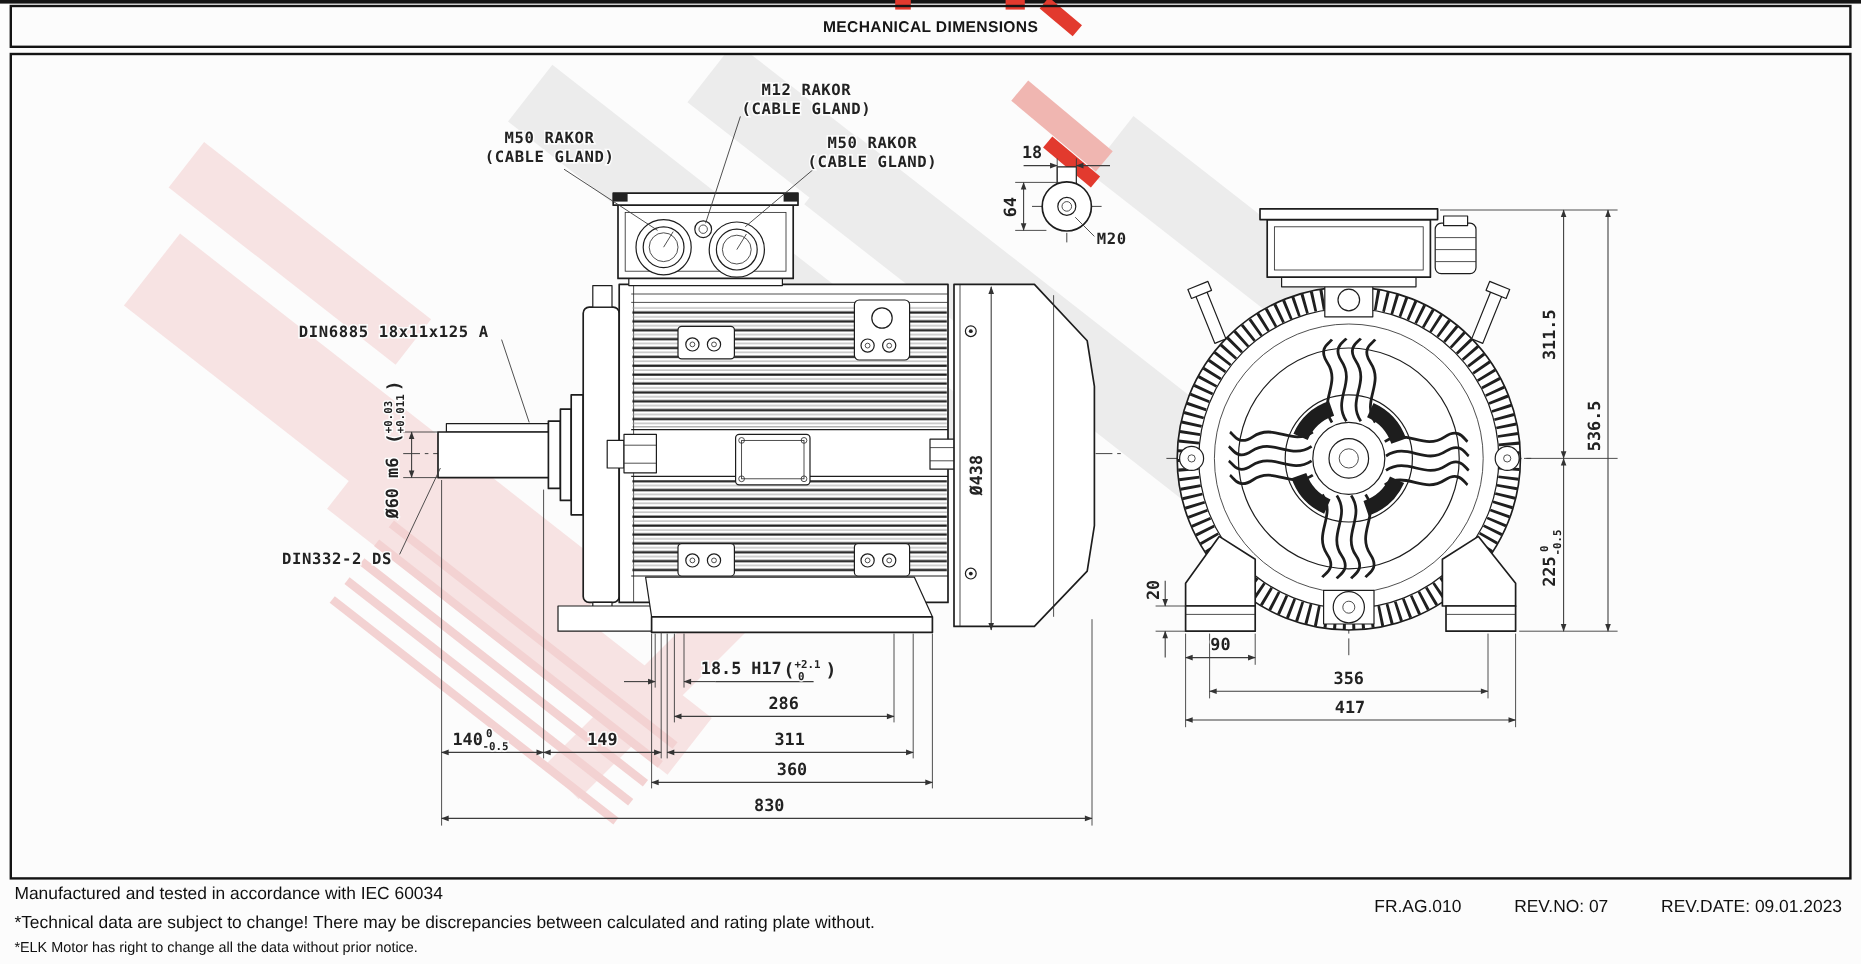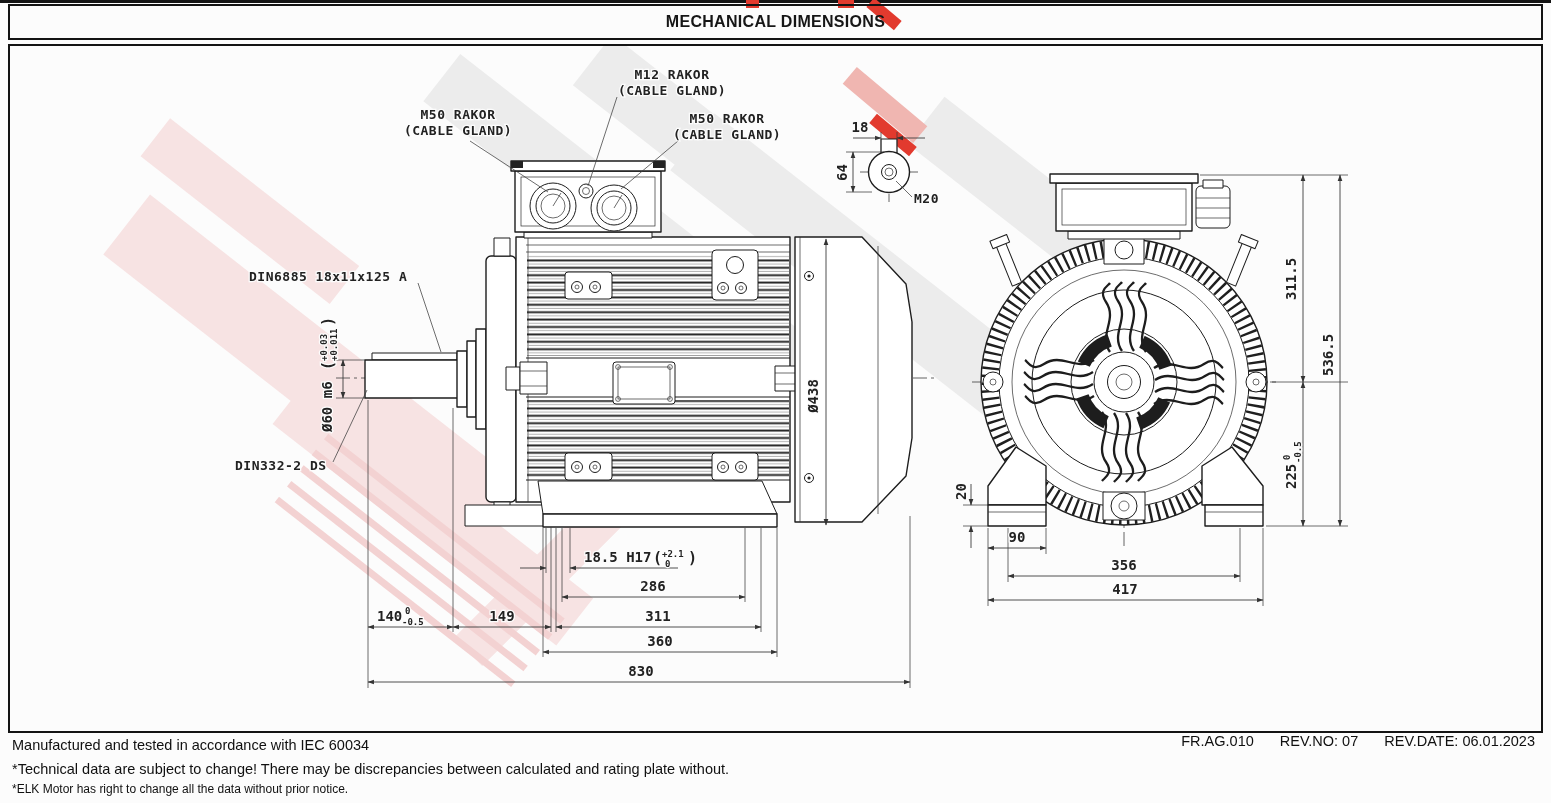--- a/index.html
+++ b/index.html
@@ -5,26 +5,26 @@
   :root{
     --paper:#fcfcfc; --line:#1d1d1d; --dimline:#3c3c3c; --cadtext:#222222;
     --wm-gray:#ececec; --wm-pink:#f7e3e3; --wm-stripe:#f3d2d2; --wm-lightred:#f0b6b1; --wm-red:#e23a2e;
   }
   html,body{margin:0;padding:0}
   body{width:1551px;height:803px;position:relative;background:var(--paper);
        font-family:"Liberation Sans",sans-serif;overflow:hidden}
   .topbar{position:absolute;left:0;top:0;width:100%;height:3px;background:#141414}
   .titlebox{position:absolute;left:8px;right:8px;top:4px;height:32px;border:2px solid #141414;
             display:flex;align-items:center;justify-content:center;z-index:3;background:transparent}
-  .titlebox h1{margin:16px;font-size:16px;font-weight:700;letter-spacing:.3px;color:#161616}
+  .titlebox h1{margin:16px;font-size:13px;font-weight:700;letter-spacing:.3px;color:#161616}
   .drawbox{position:absolute;left:8px;right:8px;top:44px;height:685px;border:2px solid #141414;z-index:2}
   svg.sheet{position:absolute;left:0;top:0;z-index:1}
   .footer{position:absolute;left:0;right:0;top:733px;z-index:3;color:#101010}
   .f-row1{position:absolute;left:12px;top:4px;font-size:14.5px}
-  .f-right{position:absolute;right:16px;top:0;font-size:14.5px;display:flex;gap:26px}
+  .f-right{position:absolute;right:16px;top:15px;font-size:14.5px;display:flex;gap:44px}
   .f-row2{position:absolute;left:12px;top:28px;font-size:14.5px}
   .f-row3{position:absolute;left:12px;top:49px;font-size:12px}
   .o2  {fill:none;stroke:var(--line);stroke-width:1;stroke-linejoin:round}
   .th  {fill:none;stroke:#2e2e2e;stroke-width:.7}
   .wf  {fill:#ffffff;stroke:var(--line);stroke-width:1.4;stroke-linejoin:round}
   .wf2 {fill:#ffffff;stroke:var(--line);stroke-width:1;stroke-linejoin:round}
   .dim {fill:none;stroke:var(--dimline);stroke-width:.9}
   .ext {fill:none;stroke:var(--dimline);stroke-width:.75}
   .cl  {fill:none;stroke:#3c3c3c;stroke-width:.8;stroke-dasharray:14 4 3 4}
   .cad {font-family:"DejaVu Sans Mono",monospace;font-weight:bold;fill:var(--cadtext)}
@@ -448,17 +448,17 @@
     <line class="dim" x1="988" y1="600" x2="1263" y2="600" marker-start="url(#arw)" marker-end="url(#arw)"></line>
     <text class="cad d mid" x="1125" y="594">417</text>
   </g>
 </svg>
 
 <div class="footer">
   <div class="f-row1">Manufactured and tested in accordance with  IEC 60034</div>
   <div class="f-right">
     <span>FR.AG.010</span>
     <span>REV.NO: 07</span>
-    <span>REV.DATE: 06.01.2023</span>
+    <span>REV.DATE: 09.01.2023</span>
   </div>
   <div class="f-row2">*Technical data are subject to change! There may be discrepancies between calculated and rating plate without.</div>
   <div class="f-row3">*ELK Motor has right to change all the data without prior notice.</div>
 </div>
 
 </body></html>

